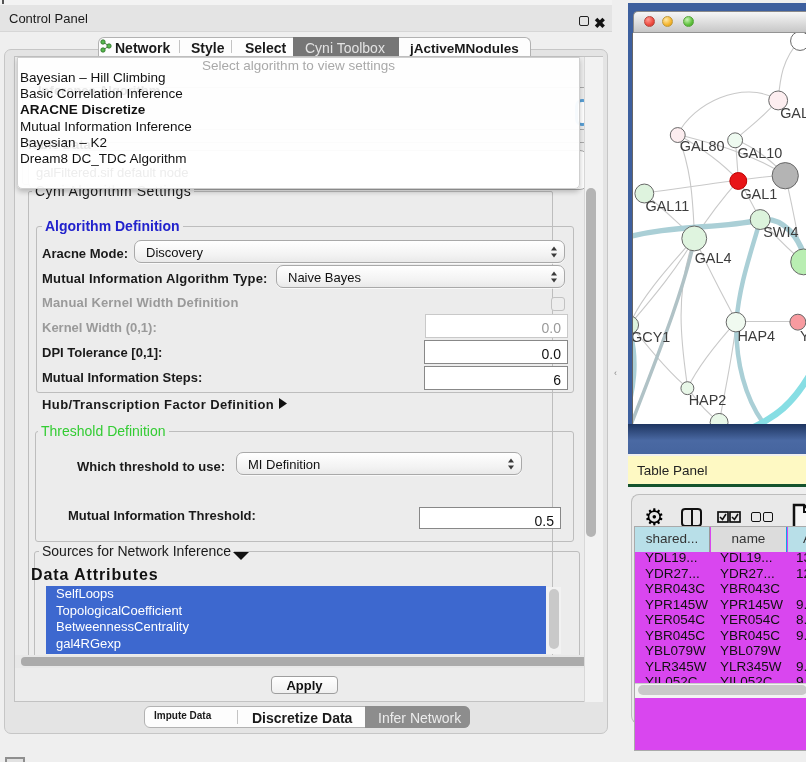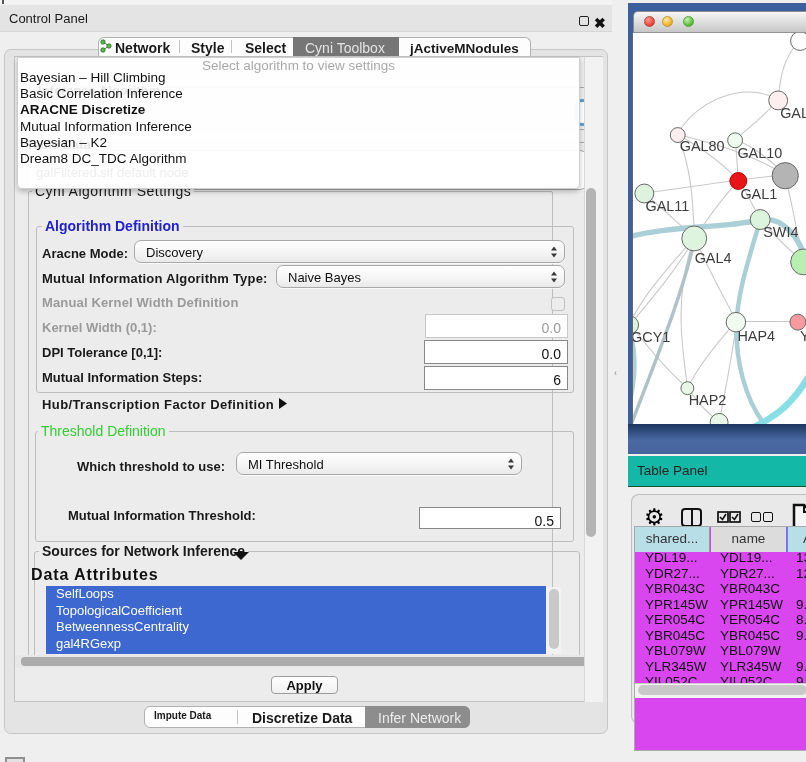--- a/index.html
+++ b/index.html
@@ -98,32 +98,32 @@
   <svg class="abs" style="left:278px;top:397px;" width="10" height="13" viewBox="0 0 10 13">
       <path d="M1 1 L9 6.5 L1 12 Z" fill="#111"></path>
     </svg>
 
   <div class="frame" style="left:35px;top:431px;width:539px;height:111px;">
     <div class="ftitle" style="left:2px;color:#33cc33;">Threshold Definition</div>
   </div>
 
   <div class="lbl abs" style="left:77px;top:459px;">Which threshold to use:</div>
   <div class="combo" style="left:236px;top:452px;width:286px;height:23px;">
-    <div class="ctext">MI Threshold</div>
+    <div class="ctext">MI Definition</div>
     <svg class="arr" viewBox="0 0 8 12">
         <path d="M4 0.5 L7 4.5 L1 4.5 Z" fill="#3a3a3a"></path>
         <path d="M4 11.5 L7 7.5 L1 7.5 Z" fill="#3a3a3a"></path>
       </svg>
   </div>
 
   <div class="lbl abs" style="left:48px;top:508px;padding-left:20px;">Mutual Information Threshold:</div>
   <div class="field" style="left:419px;top:507px;width:142px;height:22px;">0.5</div>
 
   <div class="frame" style="left:34px;top:551px;width:546px;height:116px;">
-    <div class="ftitle" style="left:4px;color:#1a1a1a;font-weight:bold;">Sources for Network Inference</div>
+    <div class="ftitle" style="left:4px;color:#1a1a1a;font-weight:normal;">Sources for Network Inference</div>
   </div>
   <svg class="abs" style="left:233px;top:552px;" width="16" height="8" viewBox="0 0 16 8">
       <path d="M0 0 L16 0 L8 8 Z" fill="#111"></path>
     </svg>
   <div class="abs" style="left:31px;top:566px;font-size:16px;font-weight:bold;letter-spacing:0.9px;color:#111;">Data Attributes</div>
 
   <div class="abs" style="left:46px;top:586px;width:500px;height:68px;background:#3d68cf;color:#fff;font-size:13px;line-height:16.5px;padding-left:10px;overflow:hidden;">SelfLoops<br>TopologicalCoefficient<br>BetweennessCentrality<br>gal4RGexp</div>
   <div class="abs" style="left:546px;top:587px;width:15px;height:67px;background:#f2f2f2;"></div>
   <div class="abs" style="left:549px;top:589px;width:10px;height:60px;background:#c9c9c9;border-radius:5px;"></div>
 
@@ -230,21 +230,21 @@
       <text x="12.5" y="178">GAL11</text>
       <text x="131" y="204">SWI4</text>
       <text x="62" y="230.5">GAL4</text>
       <text x="-2" y="310">GCY1</text>
       <text x="105" y="308.5">HAP4</text>
       <text x="168" y="308.5">Y</text>
       <text x="56" y="373.5">HAP2</text>
     </g>
   </svg>
 
-  <div class="abs" style="left:0;top:456px;width:178px;height:31px;background:#14b8a6;border-bottom:1px solid #14532d;">
+  <div class="abs" style="left:0;top:456px;width:178px;height:31px;background:#fef9c3;border-bottom:3px solid #14532d;">
     <div class="abs" style="left:9px;top:7px;font-size:13.5px;color:#222;">Table Panel</div>
   </div>
 
   <div class="abs" style="left:3px;top:494px;width:180px;height:230px;background:#e9e9e9;border:1px solid #bdbdbd;border-radius:8px 0 0 8px;border-right:none;"></div>
 
   <div class="abs" style="left:16px;top:504px;font-size:23px;color:#000;">⚙</div>
   <div class="abs" style="left:53px;top:508px;width:21px;height:19px;border:2.5px solid #111;border-radius:4px;"></div>
   <div class="abs" style="left:62.5px;top:510px;width:2.5px;height:15px;background:#111;"></div>
   <svg class="abs" style="left:89px;top:511px;" width="24" height="12" viewBox="0 0 24 12">
     <rect x="1" y="1" width="10" height="10" fill="none" stroke="#111" stroke-width="1.7"></rect>

